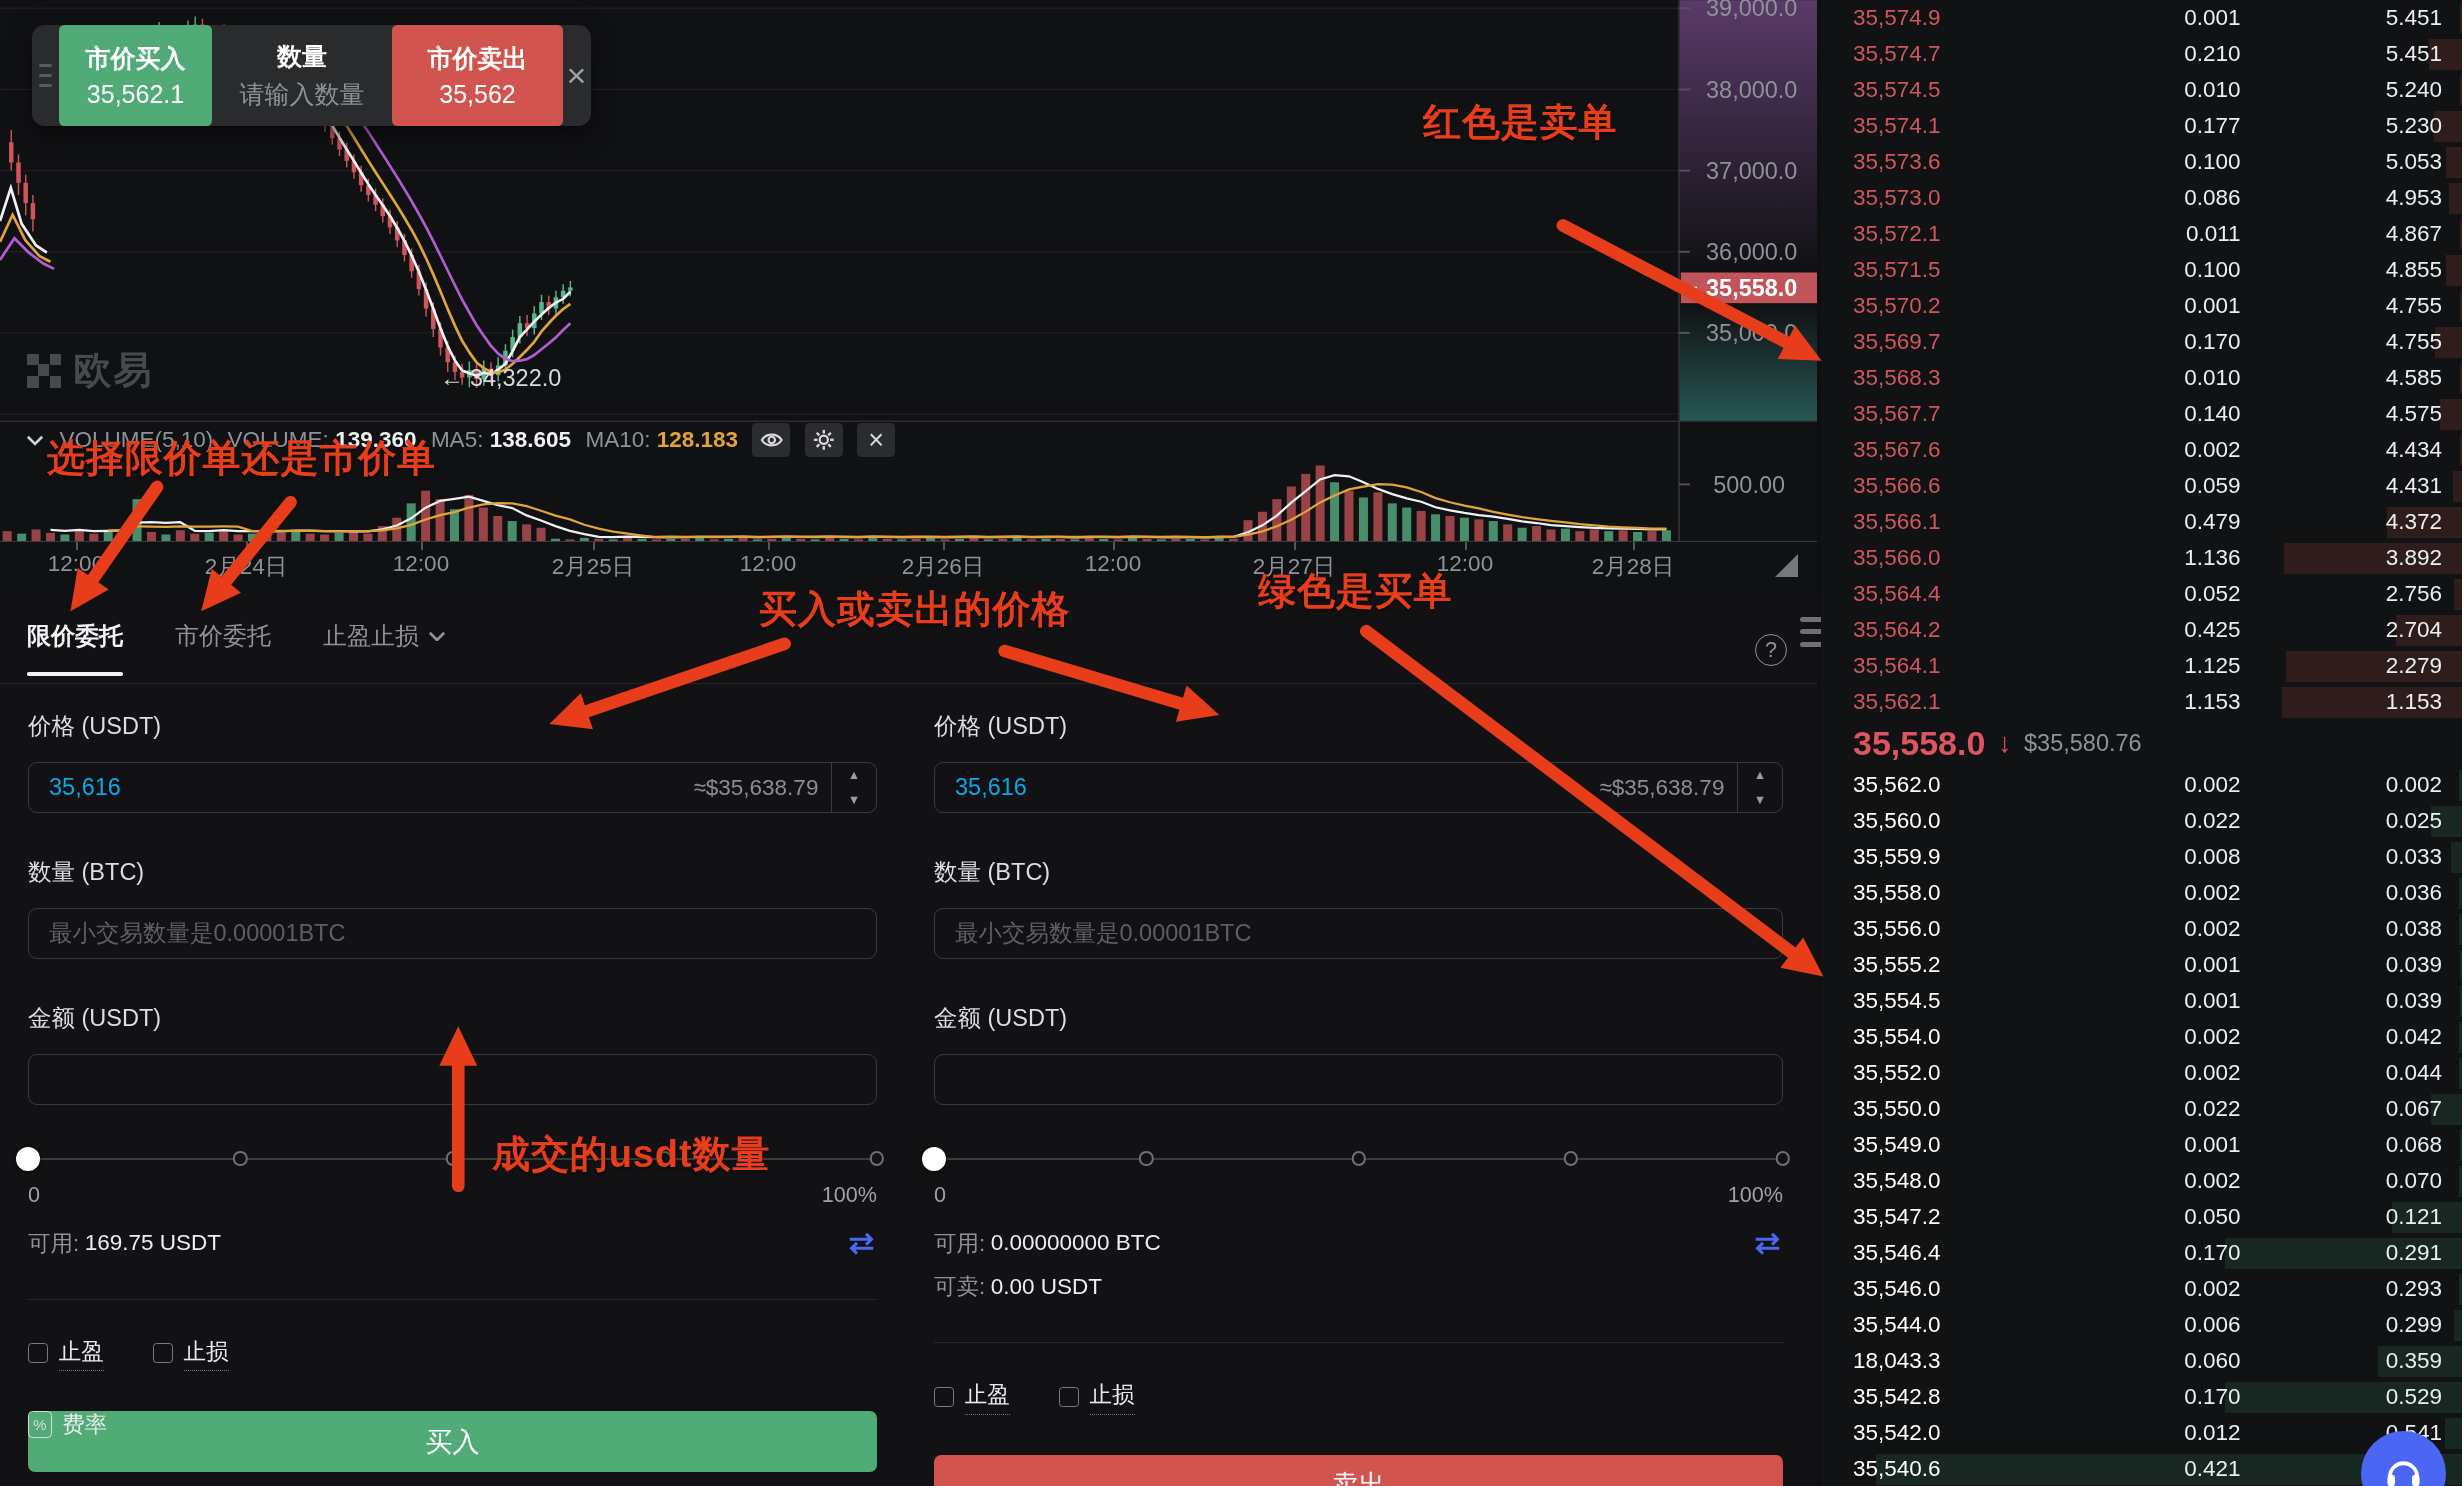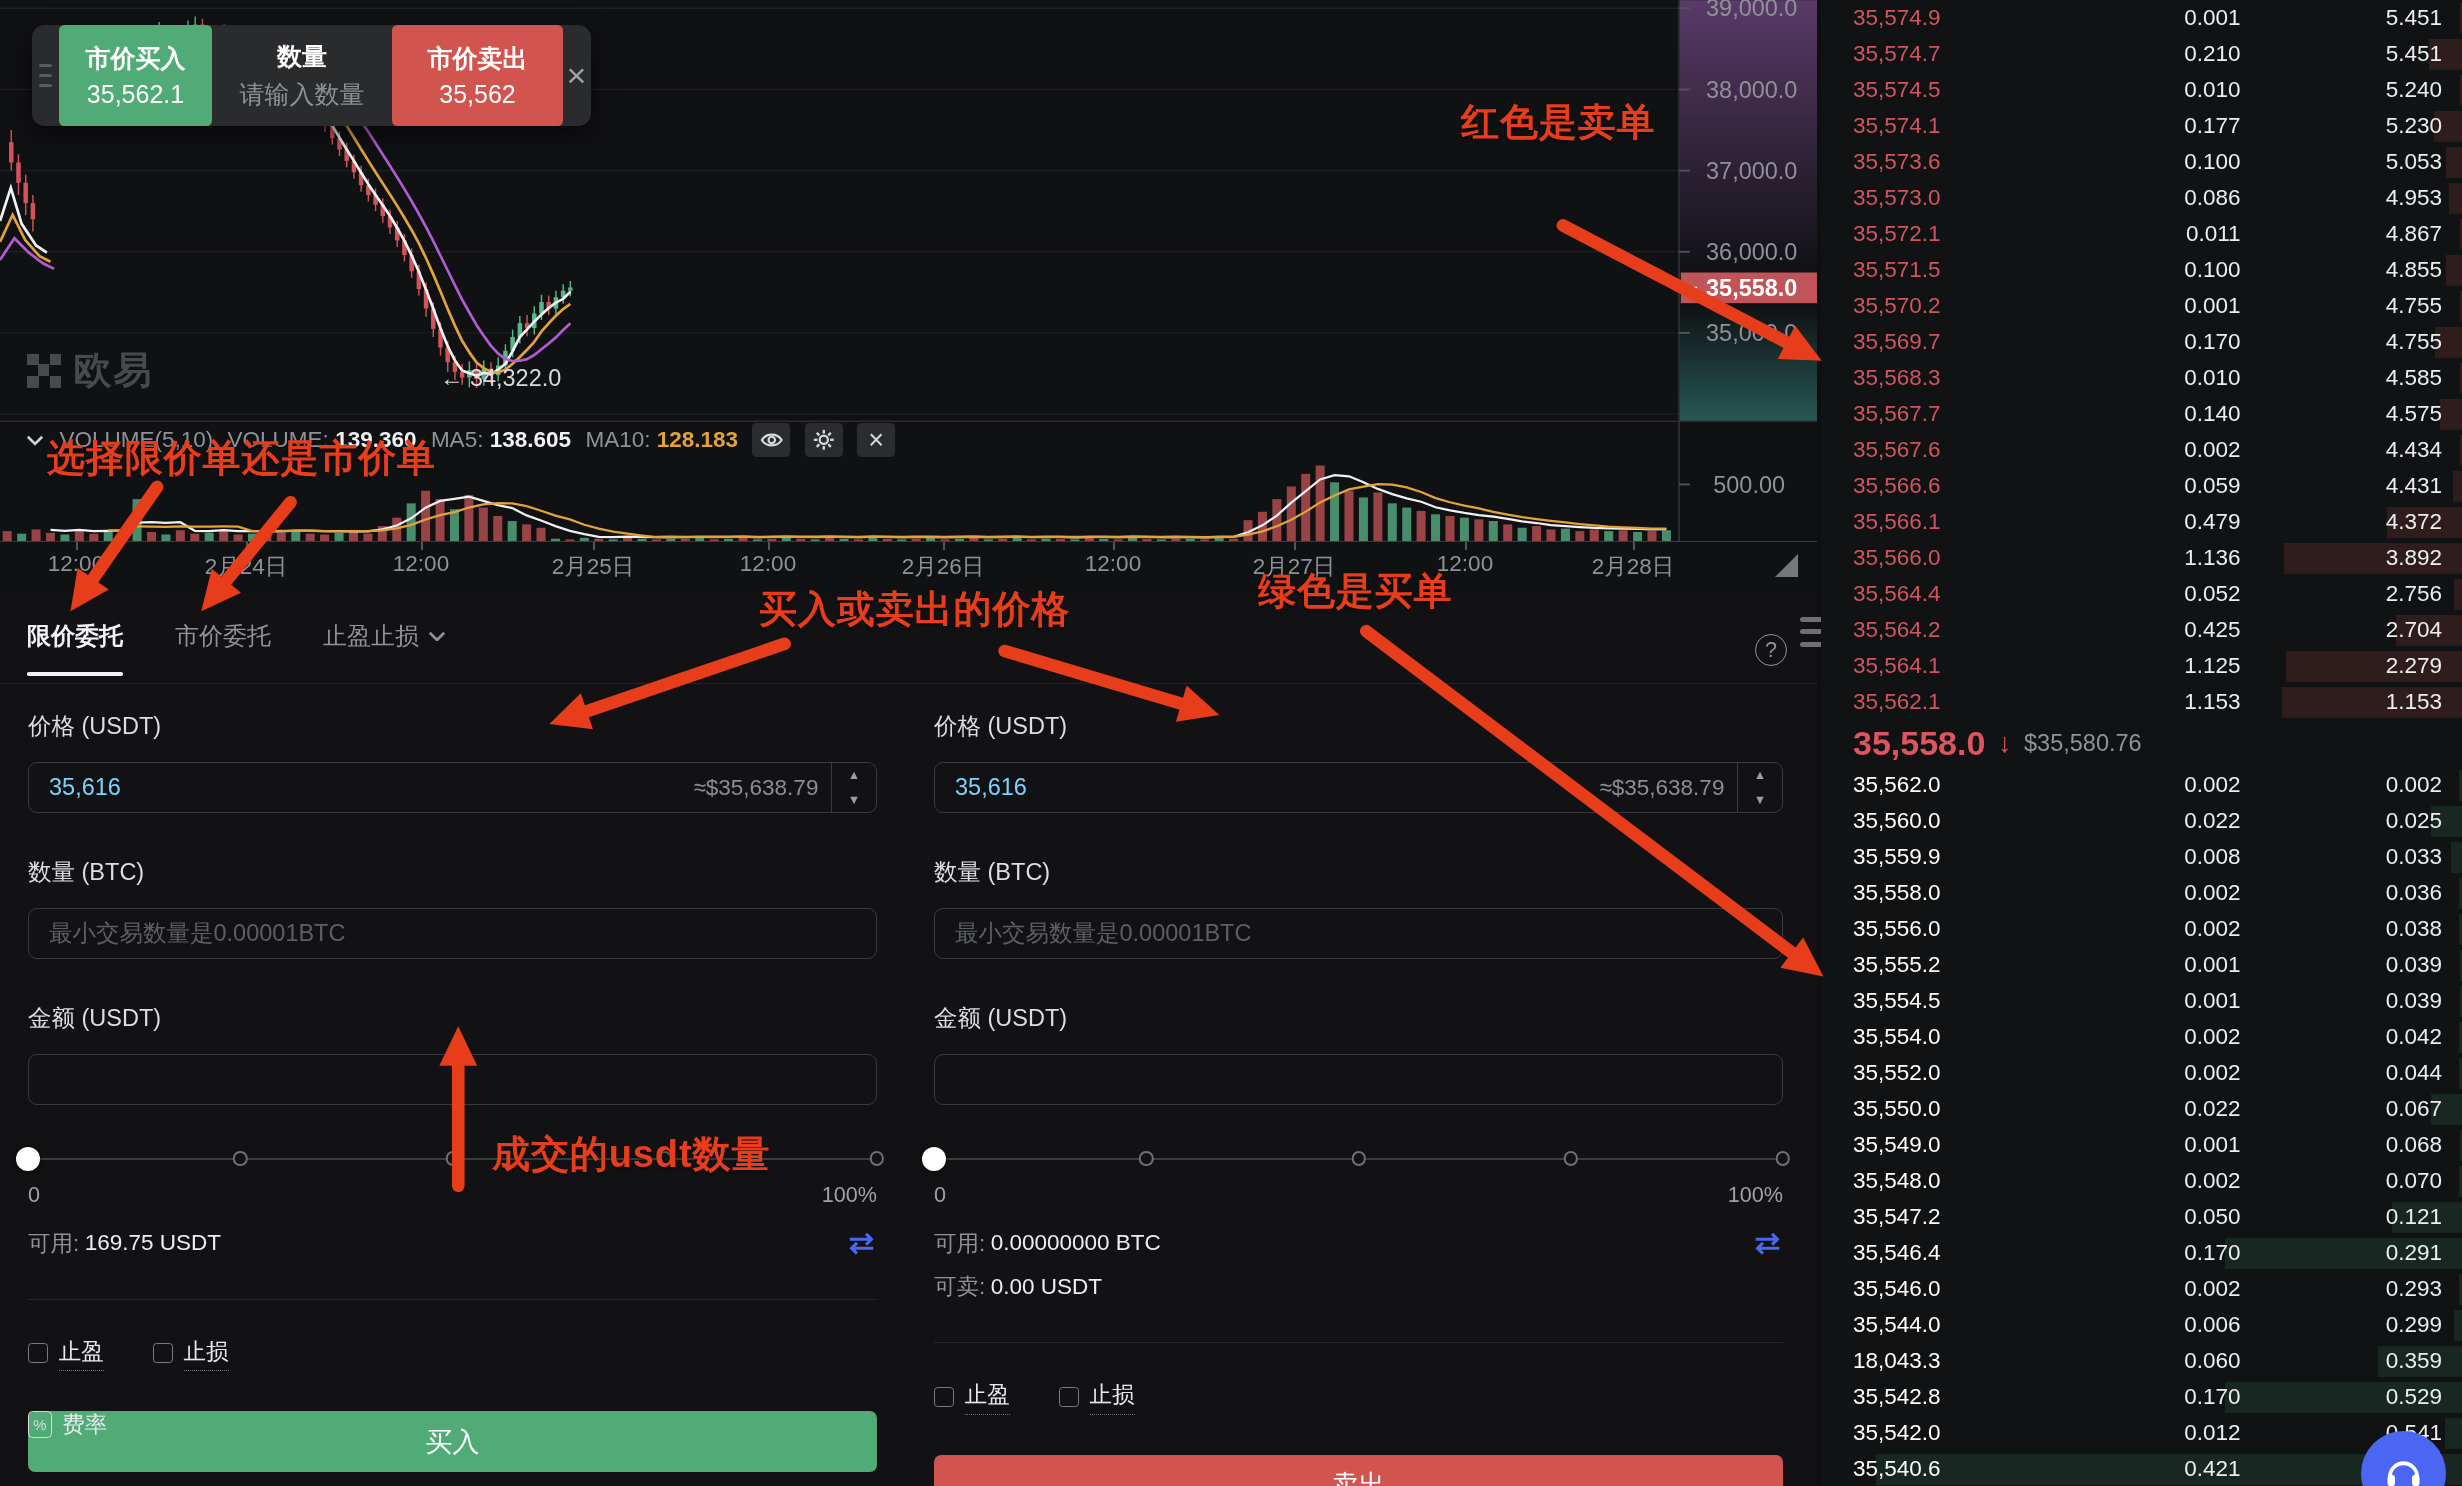--- a/index.html
+++ b/index.html
@@ -48,21 +48,21 @@
   #tabs-divider { position:absolute; left:0; top:90px; width:1817px; height:0.9px; background:#232428; }
   #help-icon { position:absolute; left:1755px; top:41px; width:32px; height:32px; border:1.8px solid #8f9299; border-radius:50%;
                color:#8f9299; font-size:21.6px; display:flex; align-items:center; justify-content:center; }
   #panel-menu { position:absolute; left:1800px; top:23.5px; display:flex; flex-direction:column; gap:7.2px; }
   #panel-menu i { width:23.5px; height:5.4px; background:#6f7076; border-radius:2.7px; }
 
   .order-form { position:absolute; top:0; width:849px; }
   #buy-form { left:28px; }  #sell-form { left:934px; }
   .f-label { font-size:23.5px; color:#dcdee2; }
   .inp-wrap { margin-top:20px; display:flex; border:1.8px solid #3a3b40; border-radius:9px; height:51px; background:#121214; overflow:hidden; }
-  .inp-wrap input { flex:1; background:transparent; border:none; outline:none; color:#7dd3fc; font-size:23.5px; padding:0 20px;
+  .inp-wrap input { flex:1; background:transparent; border:none; outline:none; color:#0ea5e9; font-size:23.5px; padding:0 20px;
                     font-family:"Liberation Sans",sans-serif; }
   .inp-wrap input::placeholder { color:#5c5f66; }
   .approx { align-self:center; color:#8b8e94; font-size:22.5px; padding-right:12.6px; white-space:nowrap; }
   .stepper { width:45px; border-left:1.8px solid #3a3b40; display:flex; flex-direction:column; }
   .stepper span { flex:1; display:flex; align-items:center; justify-content:center; color:#9a9da3; font-size:12.6px; }
   .lbl-price { margin-top:41px; } .lbl-qty { margin-top:43px; } .lbl-amt { margin-top:43px; }
   .slider { position:relative; margin-top:41px; height:25px; }
   .slider .track { position:absolute; left:0; right:0; top:11.7px; height:2.7px; background:#3a3b3d; }
   .slider .stop { position:absolute; top:5.4px; width:14.4px; height:14.4px; border:2.7px solid #6f7076; border-radius:50%; background:#121214; transform:translateX(-50%); }
   .slider .handle { position:absolute; top:0.9px; width:24px; height:24px; background:#fff; border-radius:50%; transform:translateX(-50%); box-shadow:0 0 5.4px rgba(0,0,0,.6); }
@@ -895,21 +895,21 @@
       <line x1="870" y1="714" x2="644.9664305229576" y2="790.7355849940872" stroke="#e83d1a" stroke-width="14" stroke-linecap="round"></line>
       <polygon points="609,803 643.8676375759466,768.9229131252033 657.4230436351132,808.6752837032092" fill="#e83d1a"></polygon>
       <line x1="1114" y1="722" x2="1315.5858003391854" y2="782.13694043732" stroke="#e83d1a" stroke-width="14" stroke-linecap="round"></line>
       <polygon points="1352,793 1303.8329201081021,800.5453571610312 1315.8394596247483,760.2980838517099" fill="#e83d1a"></polygon>
       <line x1="1515" y1="700" x2="1991.6791241430346" y2="1060.094880762884" stroke="#e83d1a" stroke-width="14" stroke-linecap="round"></line>
       <polygon points="2022,1083 1974.2335252187918,1073.2345564885045 1999.5497096387621,1039.7220094887007" fill="#e83d1a"></polygon>
       <line x1="508" y1="1315" x2="508" y2="1176" stroke="#e83d1a" stroke-width="14" stroke-linecap="round"></line>
       <polygon points="508,1138 529,1182 487,1182" fill="#e83d1a"></polygon>
     </svg>
   <div id="ann-texts">
-      <div class="ann-text" style="left: 1461px; top: 97px;">红色是卖单</div>
+      <div class="ann-text" style="left: 1423px; top: 97px;">红色是卖单</div>
       <div class="ann-text" style="left: 47px; top: 433px;">选择限价单还是市价单</div>
       <div class="ann-text" style="left: 759px; top: 584px;">买入或卖出的价格</div>
       <div class="ann-text" style="left: 1258px; top: 566px;">绿色是买单</div>
       <div class="ann-text" style="left: 492px; top: 1129px;">成交的usdt数量</div>
     </div>
 
   <div id="support-btn">
     <svg width="41" height="41" viewBox="0 0 24 24">
       <path d="M4 14a8 8 0 0 1 16 0" fill="none" stroke="#fff" stroke-width="2.2"></path>
       <rect x="2.6" y="12.6" width="4.4" height="7" rx="2.2" fill="#fff"></rect>

